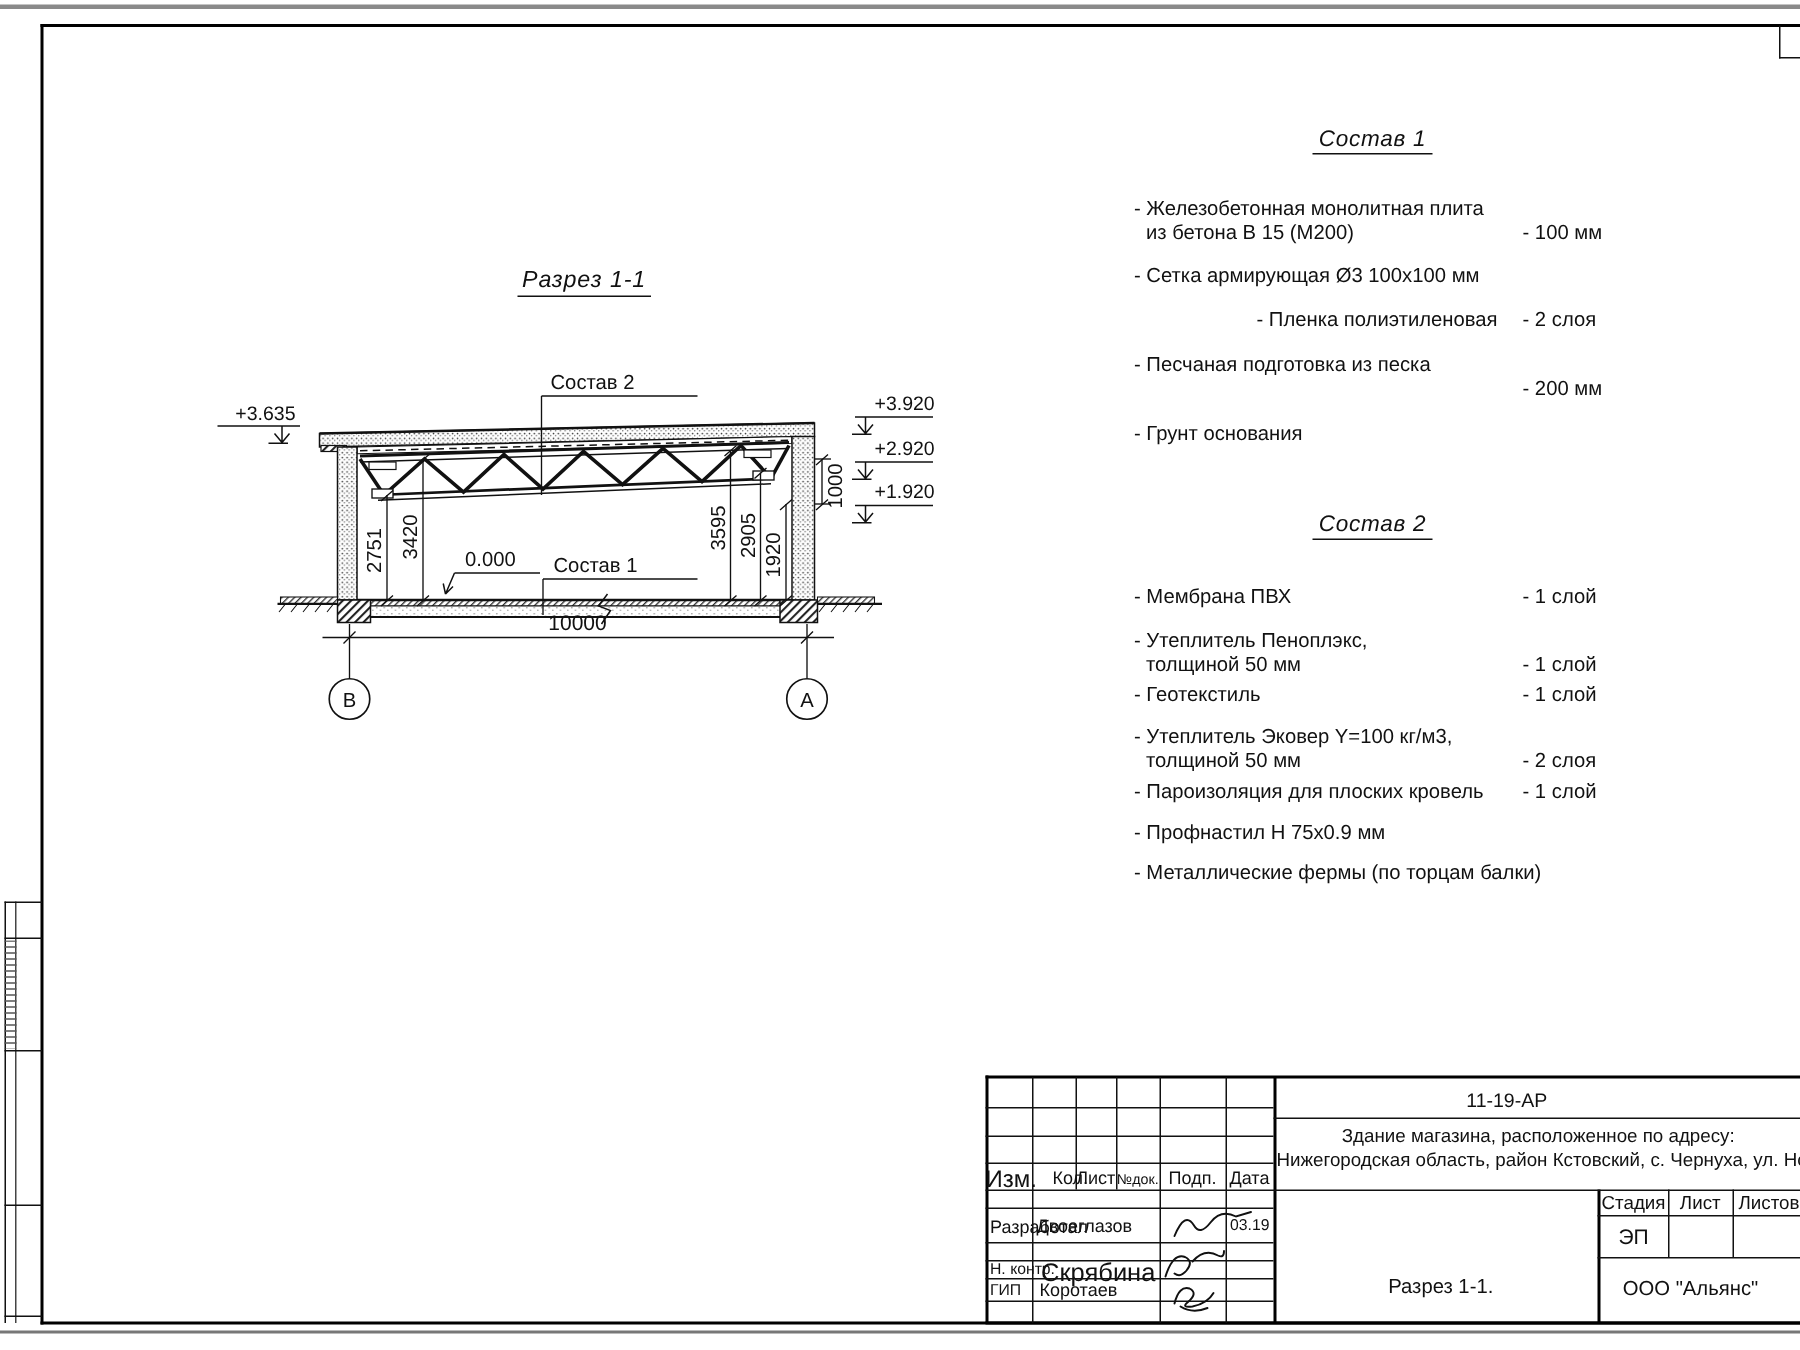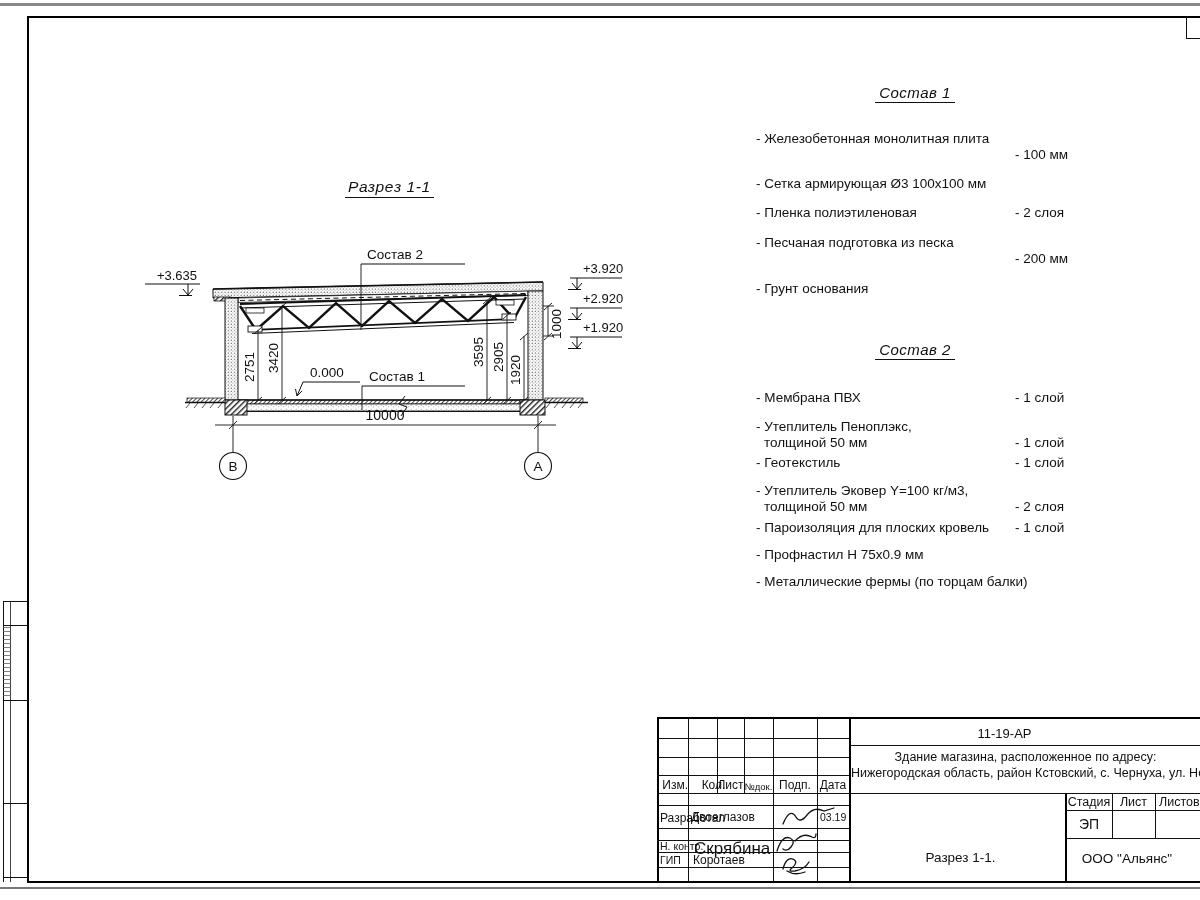--- a/index.html
+++ b/index.html
@@ -196,26 +196,27 @@
       <path d="M783,824 q7,-17 13,-7 q4,7 11,-2 q7,-9 17,-4 l10,-3"></path>
       <path d="M777,851 q5,-16 13,-13 q6,3 1,9 q-4,5 -8,2 m12,-8 q8,-9 17,-4 q4,2 4,-3"></path>
       <path d="M783,869 q3,-12 10,-10 q6,3 -1,9 q-5,4 3,3 q10,-2 14,-9 m-22,9 q8,5 18,1"></path>
     </g>
   </svg>
 
   <div class="list-block" style="left:750px;top:84px;height:220px;">
     <div class="list-title-wrap"><span class="list-title">Состав 1</span></div>
     <div class="list-item" style="top:47px;">
       <span>- Железобетонная  монолитная плита</span>
+      <span class="l2">из бетона В 15 (М200)</span>
       <span class="val on2">- 100 мм</span>
     </div>
     <div class="list-item" style="top:92px;">
       <span>- Сетка армирующая Ø3 100х100 мм</span>
     </div>
-    <div class="list-item" style="top:121px;">
+    <div class="list-item" style="top:121px;text-align:center;">
       <span>- Пленка полиэтиленовая</span>
       <span class="val">-  2 слоя</span>
     </div>
     <div class="list-item" style="top:151px;">
       <span>- Песчаная подготовка из песка</span>
       <span class="val on2">- 200 мм</span>
     </div>
     <div class="list-item" style="top:197px;">
       <span>- Грунт основания</span>
     </div>
@@ -272,21 +273,21 @@
     <div class="hline" style="left:657px;top:793px;width:543px;"></div>
     <div class="hline" style="left:849px;top:745px;width:351px;"></div>
     <div class="hline" style="left:657px;top:805px;width:192px;"></div>
     <div class="hline" style="left:657px;top:828px;width:192px;"></div>
     <div class="hline" style="left:657px;top:840px;width:192px;"></div>
     <div class="hline" style="left:657px;top:852px;width:192px;"></div>
     <div class="hline" style="left:657px;top:867px;width:192px;"></div>
     <div class="hline" style="left:1065px;top:810px;width:135px;"></div>
     <div class="hline" style="left:1065px;top:838px;width:135px;"></div>
 
-    <span class="tb-text tb-center" style="left:657px;top:778px;width:31px;font-size:12px;text-align:right;">Изм.</span>
+    <span class="tb-text tb-center" style="left:657px;top:778px;width:31px;font-size:16px;text-align:right;">Изм.</span>
     <span class="tb-text tb-center" style="left:688px;top:778px;width:29px;font-size:12px;margin-left:11px;">Кол.</span>
     <span class="tb-text tb-center" style="left:717px;top:778px;width:27px;font-size:12px;">Лист</span>
     <span class="tb-text tb-center" style="left:744px;top:781px;width:29px;font-size:9.5px;">№док.</span>
     <span class="tb-text tb-center" style="left:773px;top:778px;width:44px;font-size:12px;">Подп.</span>
     <span class="tb-text tb-center" style="left:817px;top:778px;width:32px;font-size:12px;">Дата</span>
 
     <span class="tb-text" style="left:660px;top:811px;font-size:12px;">Разработал</span>
     <span class="tb-text" style="left:691px;top:810px;font-size:12px;">Двоеглазов</span>
     <span class="tb-text" style="left:820px;top:811px;font-size:10.5px;">03.19</span>
     <span class="tb-text" style="left:660px;top:840px;font-size:10.5px;">Н. контр.</span>

